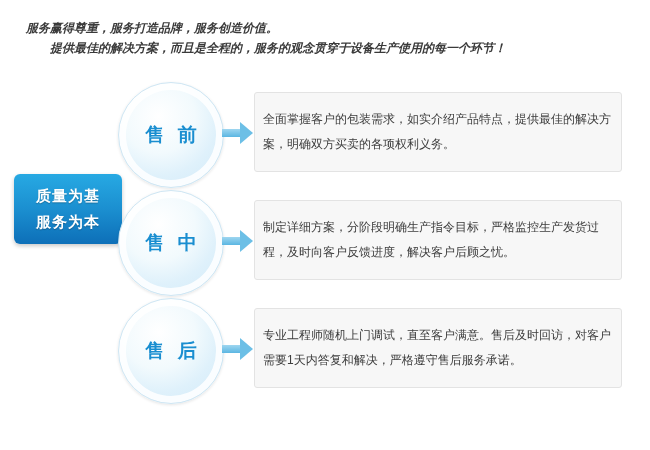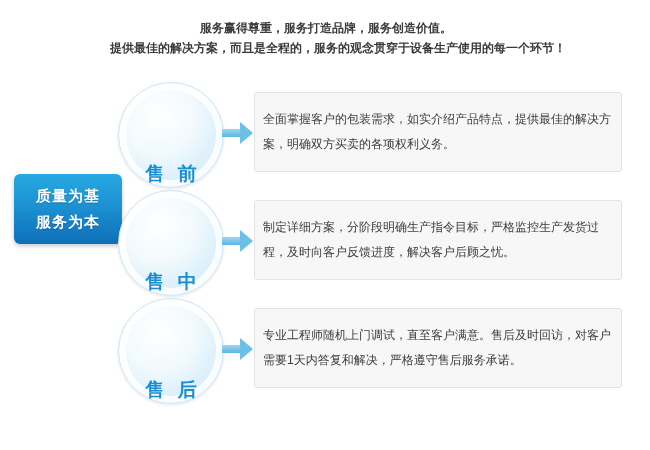--- a/index.html
+++ b/index.html
@@ -19,21 +19,21 @@
   
   .intro {
     position: absolute;
     left: 26px;
     top: 18px;
     width: 600px;
     font-size: 12px;
     line-height: 20px;
     color: #3a3a3a;
     font-weight: bold;
-    text-align: center;
+    font-style: italic;
   }
   .intro-line-1 { display: block; }
   .intro-line-2 { display: block; text-indent: 24px; }
 
   
   .master-badge {
     position: absolute;
     left: 14px;
     top: 174px;
     width: 108px;
@@ -69,21 +69,21 @@
     position: absolute;
     left: 0;
     top: 4px;
     width: 104px;
     height: 104px;
     border-radius: 50%;
     background: radial-gradient(circle at 38% 32%, #ffffff 0%, #f2fafd 38%, #dff1fb 62%, #cfe9f8 100%);
     border: 1px solid #cfe6f3;
     box-shadow: inset 0 0 0 7px rgba(255,255,255,0.85), 0 1px 3px rgba(0,0,0,0.10);
     display: flex;
-    align-items: flex-end;
+    align-items: center;
     justify-content: center;
   }
   .circle-label {
     font-size: 19px;
     font-weight: bold;
     color: #1a8ed0;
     letter-spacing: 4px;
     text-indent: 4px;
   }
 

